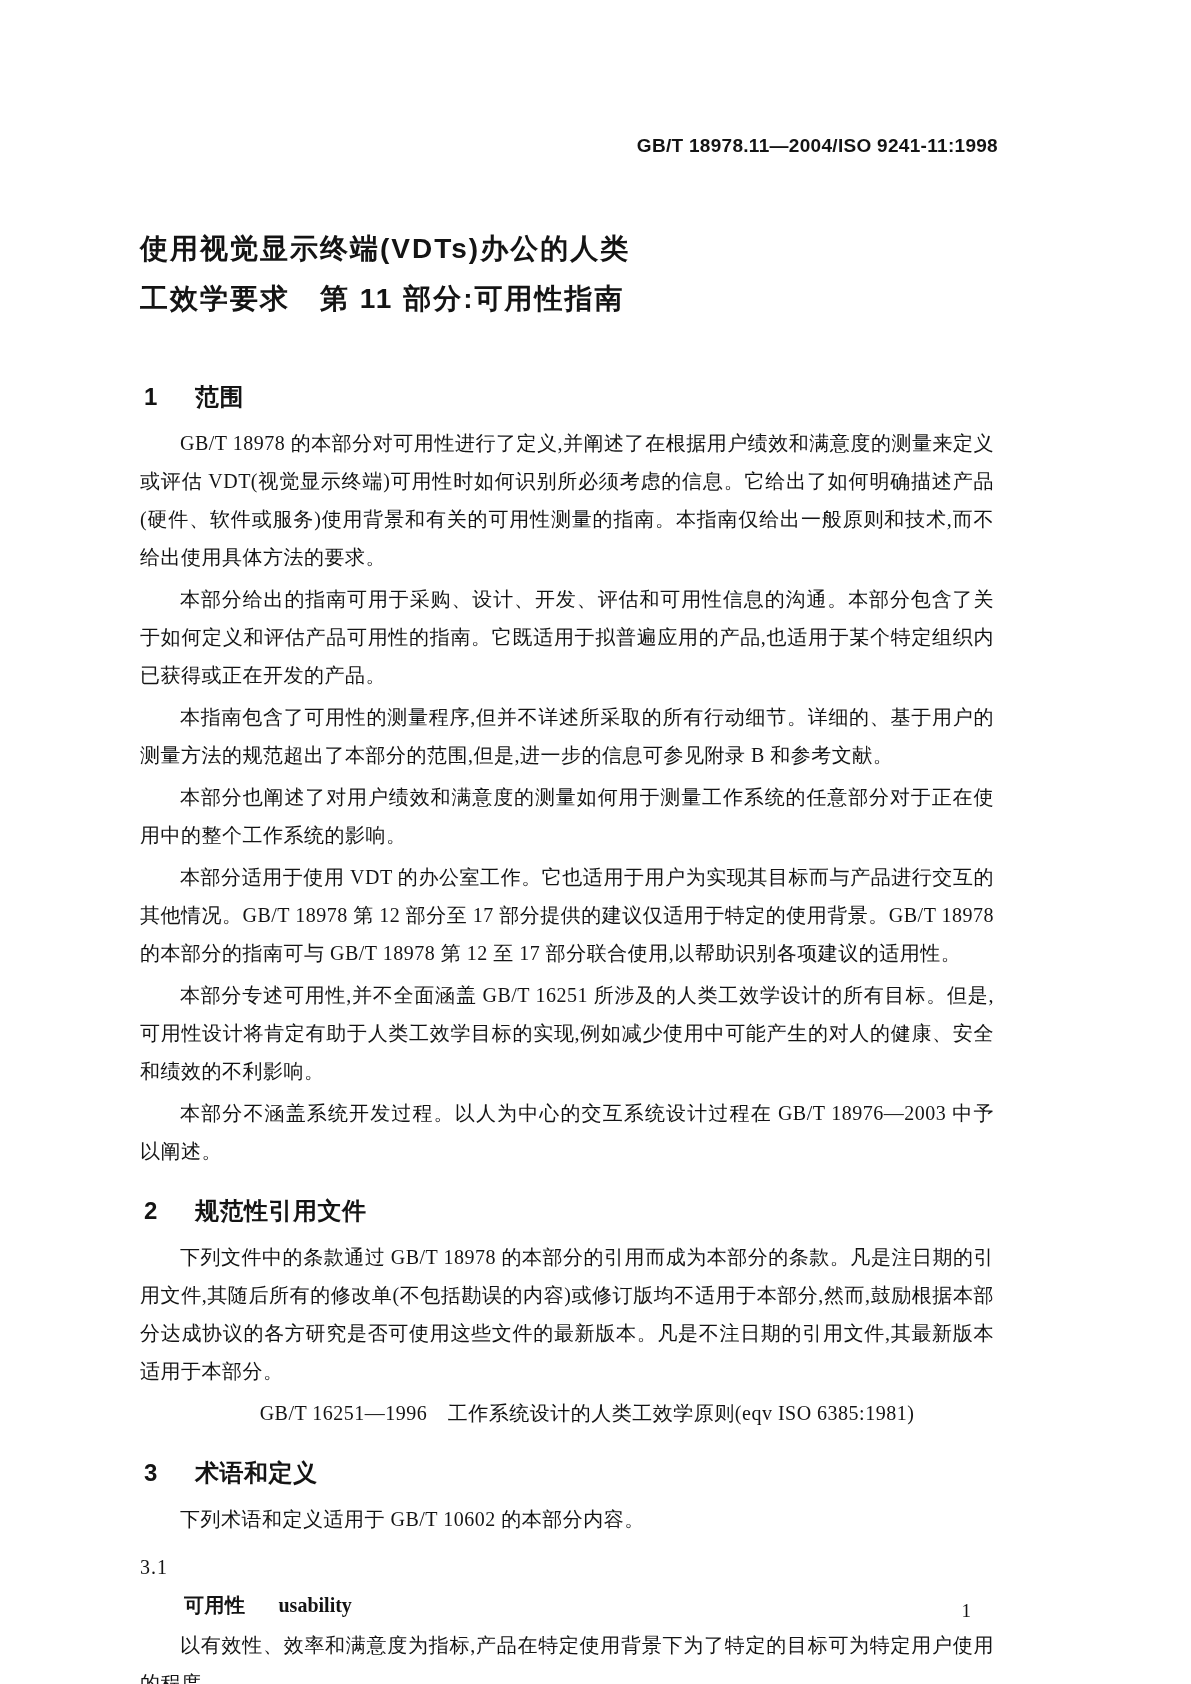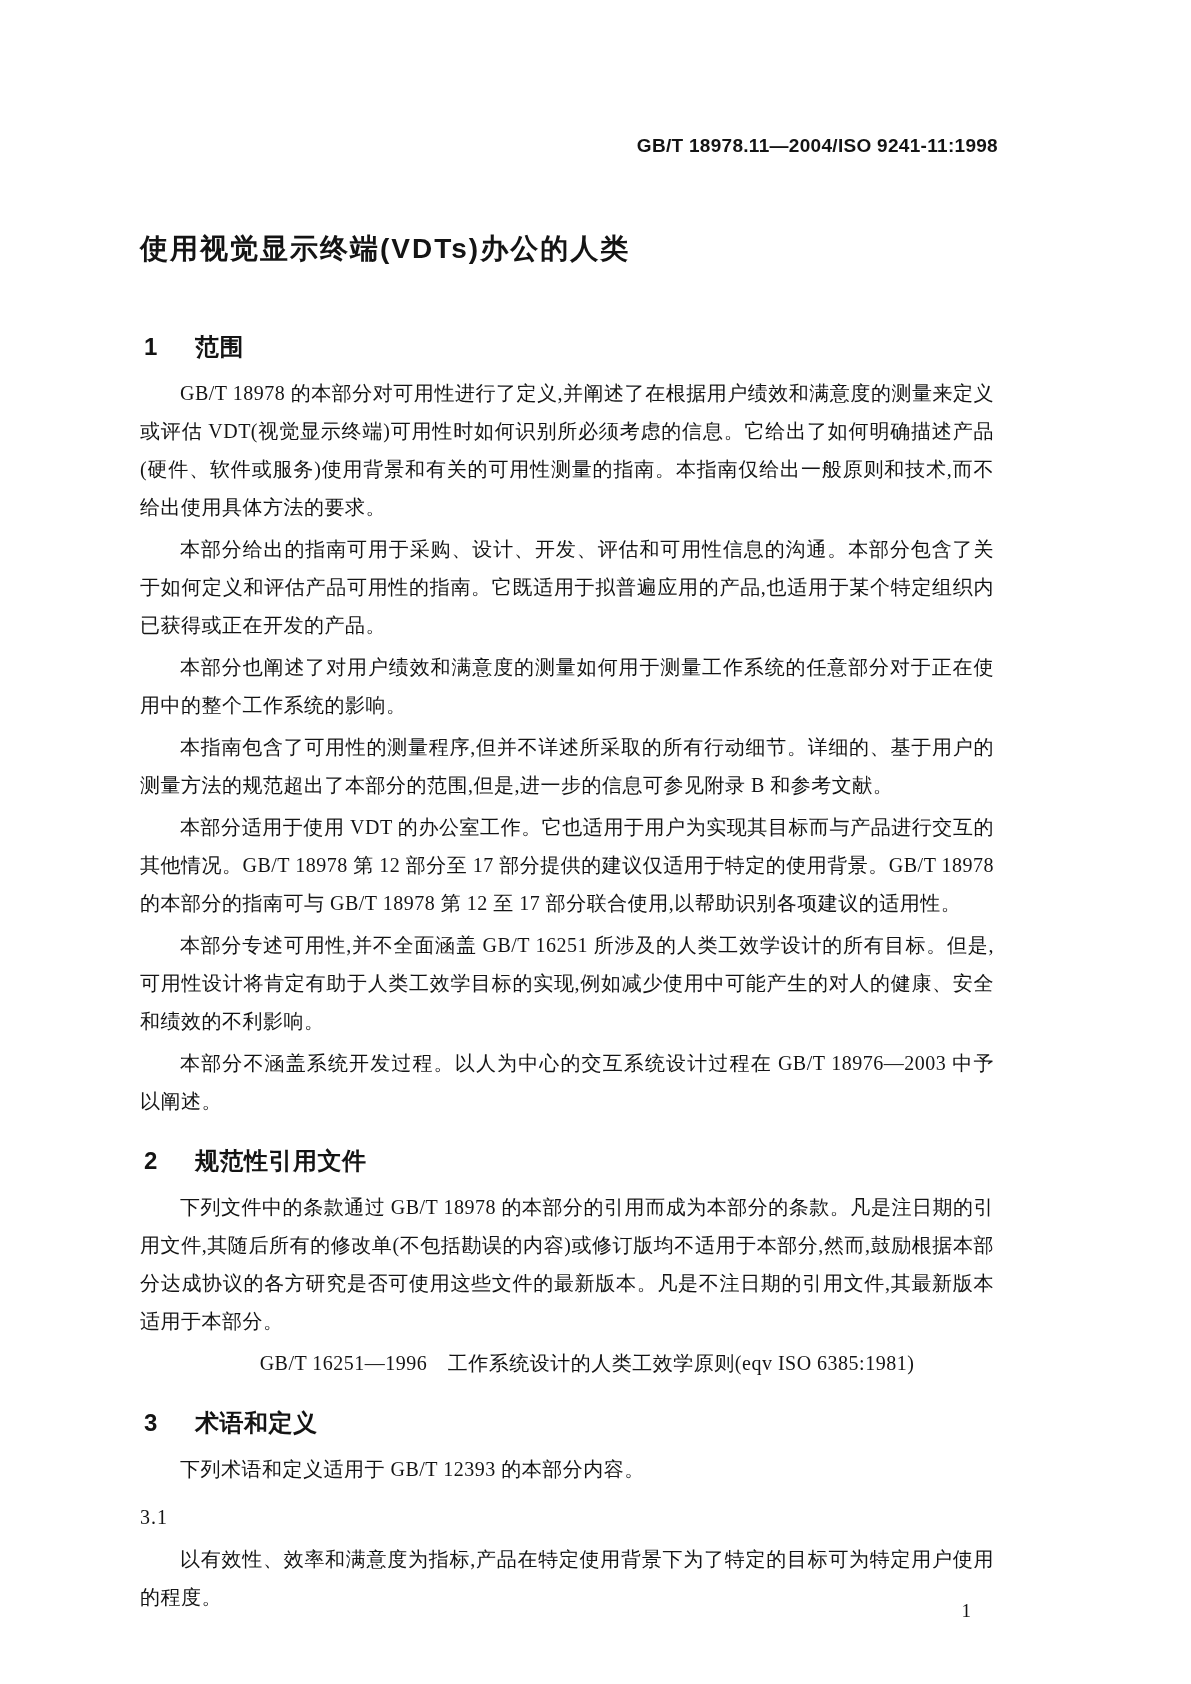--- a/index.html
+++ b/index.html
@@ -100,54 +100,59 @@
 </style>
 </head>
 <body>
 
 <div class="page">
 
   <div class="doc-header">GB/T 18978.11—2004/ISO 9241-11:1998</div>
 
   <h1 class="doc-title">
     <span class="title-line">使用视觉显示终端(VDTs)办公的人类</span>
+    <span class="title-line">工效学要求　第 11 部分:可用性指南</span>
   </h1>
 
   <section id="section-1">
     <h2 class="section-heading">
       <span class="sec-num">1</span>
       <span class="sec-title">范围</span>
     </h2>
     <p class="para">GB/T 18978 的本部分对可用性进行了定义,并阐述了在根据用户绩效和满意度的测量来定义或评估 VDT(视觉显示终端)可用性时如何识别所必须考虑的信息。它给出了如何明确描述产品(硬件、软件或服务)使用背景和有关的可用性测量的指南。本指南仅给出一般原则和技术,而不给出使用具体方法的要求。</p>
     <p class="para">本部分给出的指南可用于采购、设计、开发、评估和可用性信息的沟通。本部分包含了关于如何定义和评估产品可用性的指南。它既适用于拟普遍应用的产品,也适用于某个特定组织内已获得或正在开发的产品。</p>
+    <p class="para">本指南包含了可用性的测量程序,但并不详述所采取的所有行动细节。详细的、基于用户的测量方法的规范超出了本部分的范围,但是,进一步的信息可参见附录 B 和参考文献。</p>
     <p class="para">本部分也阐述了对用户绩效和满意度的测量如何用于测量工作系统的任意部分对于正在使用中的整个工作系统的影响。</p>
-    <p class="para">本指南包含了可用性的测量程序,但并不详述所采取的所有行动细节。详细的、基于用户的测量方法的规范超出了本部分的范围,但是,进一步的信息可参见附录 B 和参考文献。</p>
     <p class="para">本部分适用于使用 VDT 的办公室工作。它也适用于用户为实现其目标而与产品进行交互的其他情况。GB/T 18978 第 12 部分至 17 部分提供的建议仅适用于特定的使用背景。GB/T 18978 的本部分的指南可与 GB/T 18978 第 12 至 17 部分联合使用,以帮助识别各项建议的适用性。</p>
     <p class="para">本部分专述可用性,并不全面涵盖 GB/T 16251 所涉及的人类工效学设计的所有目标。但是,可用性设计将肯定有助于人类工效学目标的实现,例如减少使用中可能产生的对人的健康、安全和绩效的不利影响。</p>
     <p class="para">本部分不涵盖系统开发过程。以人为中心的交互系统设计过程在 GB/T 18976—2003 中予以阐述。</p>
   </section>
 
   <section id="section-2">
     <h2 class="section-heading">
       <span class="sec-num">2</span>
       <span class="sec-title">规范性引用文件</span>
     </h2>
     <p class="para">下列文件中的条款通过 GB/T 18978 的本部分的引用而成为本部分的条款。凡是注日期的引用文件,其随后所有的修改单(不包括勘误的内容)或修订版均不适用于本部分,然而,鼓励根据本部分达成协议的各方研究是否可使用这些文件的最新版本。凡是不注日期的引用文件,其最新版本适用于本部分。</p>
     <p class="reference-line">GB/T 16251—1996　工作系统设计的人类工效学原则(eqv ISO 6385:1981)</p>
   </section>
 
   <section id="section-3">
     <h2 class="section-heading">
       <span class="sec-num">3</span>
       <span class="sec-title">术语和定义</span>
     </h2>
-    <p class="para">下列术语和定义适用于 GB/T 12393 的本部分内容。</p>
+    <p class="para">下列术语和定义适用于 GB/T 10602 的本部分内容。</p>
 
     <div class="clause-number">3.1</div>
 
+    <div class="term-line">
+      <span class="term-zh">可用性</span>
+      <span class="term-en">usability</span>
+    </div>
 
     <p class="para">以有效性、效率和满意度为指标,产品在特定使用背景下为了特定的目标可为特定用户使用的程度。</p>
 
   </section>
 
   <div class="page-number">1</div>
 
 </div>
 
 </body></html>

